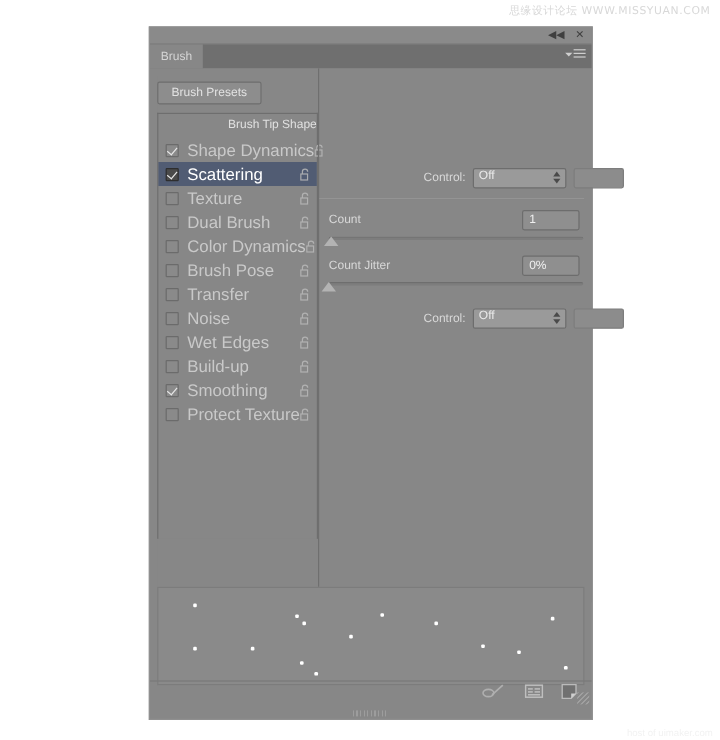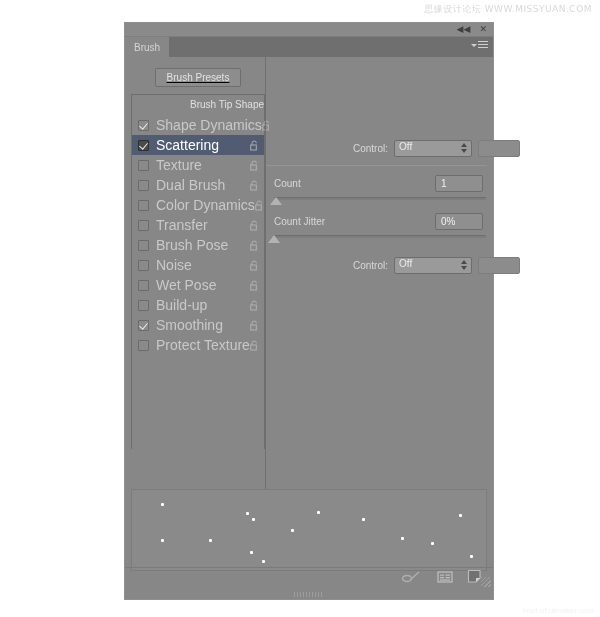--- a/index.html
+++ b/index.html
@@ -112,23 +112,21 @@
   .left-col {
     position: absolute;
     left: 6px; top: 6px;
     width: 134px;
     bottom: 4px;
     background: #878787;
   }
 
   .presets-btn-wrap {
     display: flex;
-    justify-content: center;
     padding: 5px 0 7px 0;
-    text-decoration: underline;
   }
   .presets-btn {
     background: #8d8d8d;
     border: 1px solid #6e6e6e;
     border-radius: 2px;
     color: #e2e2e2;
     font-size: 10px;
     padding: 3px 11px;
     cursor: pointer;
   }
@@ -496,45 +494,45 @@
             <div class="opt-row">
               <span class="cb"></span>
               <span class="opt-label">Color Dynamics</span>
               <svg class="lock" viewBox="0 0 9 11">
                 <path d="M2 5 V3.2 A2.2 2.2 0 0 1 6.4 3.2" fill="none" stroke="#b9b9b9" stroke-width="1"></path>
                 <rect x="0.7" y="5" width="5.6" height="5" fill="none" stroke="#b9b9b9" stroke-width="1"></rect>
               </svg>
             </div>
             <div class="opt-row">
               <span class="cb"></span>
+              <span class="opt-label">Brush Pose</span>
+              <svg class="lock" viewBox="0 0 9 11">
+                <path d="M2 5 V3.2 A2.2 2.2 0 0 1 6.4 3.2" fill="none" stroke="#b9b9b9" stroke-width="1"></path>
+                <rect x="0.7" y="5" width="5.6" height="5" fill="none" stroke="#b9b9b9" stroke-width="1"></rect>
+              </svg>
+            </div>
+            <div class="opt-row">
+              <span class="cb"></span>
               <span class="opt-label">Transfer</span>
               <svg class="lock" viewBox="0 0 9 11">
                 <path d="M2 5 V3.2 A2.2 2.2 0 0 1 6.4 3.2" fill="none" stroke="#b9b9b9" stroke-width="1"></path>
                 <rect x="0.7" y="5" width="5.6" height="5" fill="none" stroke="#b9b9b9" stroke-width="1"></rect>
               </svg>
             </div>
             <div class="opt-row">
               <span class="cb"></span>
-              <span class="opt-label">Brush Pose</span>
-              <svg class="lock" viewBox="0 0 9 11">
-                <path d="M2 5 V3.2 A2.2 2.2 0 0 1 6.4 3.2" fill="none" stroke="#b9b9b9" stroke-width="1"></path>
-                <rect x="0.7" y="5" width="5.6" height="5" fill="none" stroke="#b9b9b9" stroke-width="1"></rect>
-              </svg>
-            </div>
-            <div class="opt-row">
-              <span class="cb"></span>
               <span class="opt-label">Noise</span>
               <svg class="lock" viewBox="0 0 9 11">
                 <path d="M2 5 V3.2 A2.2 2.2 0 0 1 6.4 3.2" fill="none" stroke="#b9b9b9" stroke-width="1"></path>
                 <rect x="0.7" y="5" width="5.6" height="5" fill="none" stroke="#b9b9b9" stroke-width="1"></rect>
               </svg>
             </div>
             <div class="opt-row">
               <span class="cb"></span>
-              <span class="opt-label">Wet Pose</span>
+              <span class="opt-label">Wet Edges</span>
               <svg class="lock" viewBox="0 0 9 11">
                 <path d="M2 5 V3.2 A2.2 2.2 0 0 1 6.4 3.2" fill="none" stroke="#b9b9b9" stroke-width="1"></path>
                 <rect x="0.7" y="5" width="5.6" height="5" fill="none" stroke="#b9b9b9" stroke-width="1"></rect>
               </svg>
             </div>
             <div class="opt-row">
               <span class="cb"></span>
               <span class="opt-label">Build-up</span>
               <svg class="lock" viewBox="0 0 9 11">
                 <path d="M2 5 V3.2 A2.2 2.2 0 0 1 6.4 3.2" fill="none" stroke="#b9b9b9" stroke-width="1"></path>

